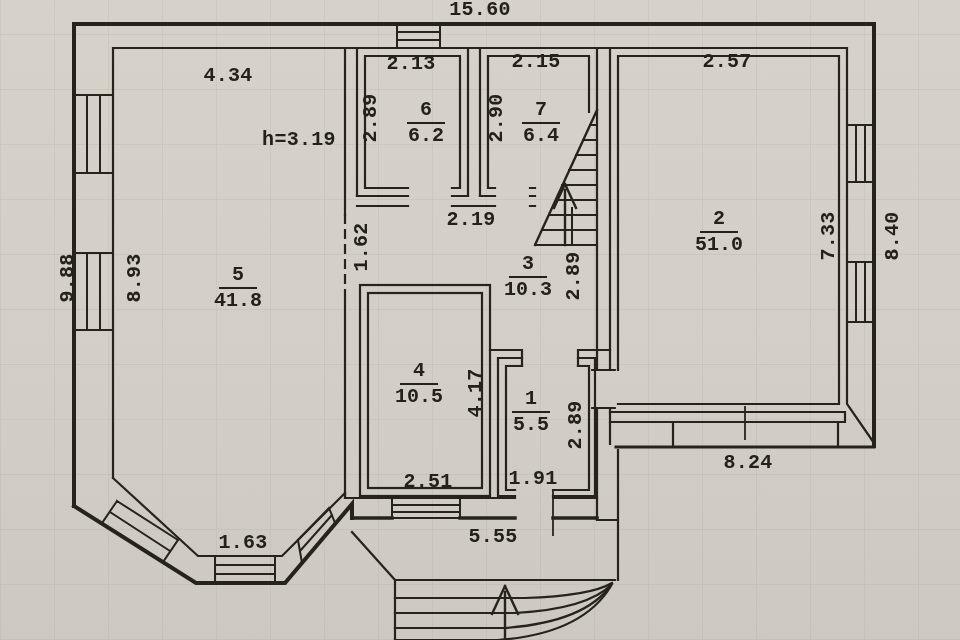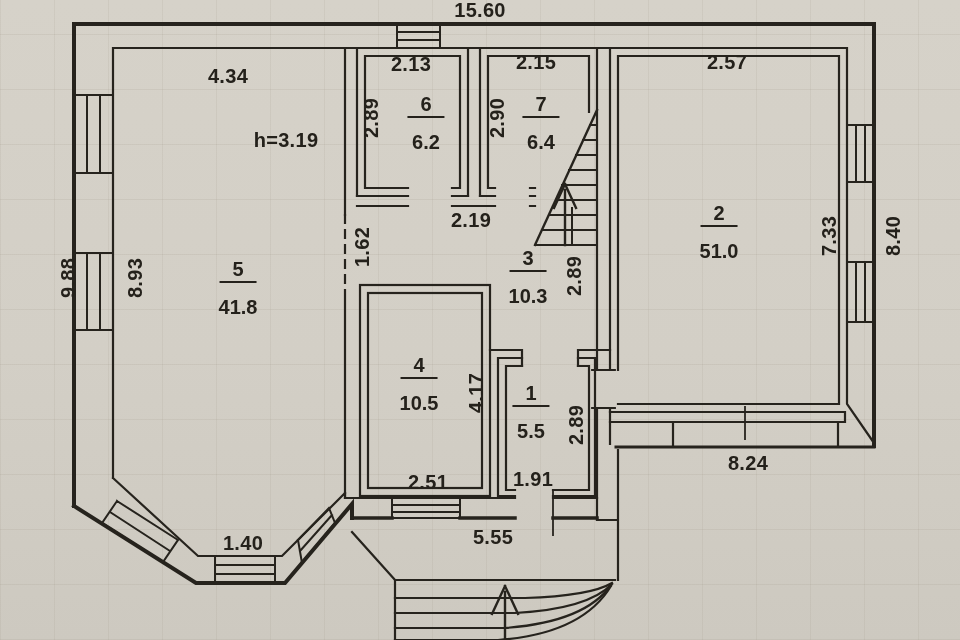--- a/index.html
+++ b/index.html
@@ -1,29 +1,29 @@
 <!DOCTYPE html>
 <html><head>
 <meta charset="utf-8">
 <style>
   html,body{margin:0;padding:0;background:#b9b4aa;}
   #stage{position:relative;width:960px;height:640px;overflow:hidden;
     background:
       repeating-linear-gradient(0deg, rgba(150,140,124,.14) 0 1px, transparent 1px 55px),
       repeating-linear-gradient(90deg, rgba(150,140,124,.12) 0 1px, transparent 1px 54px),
       linear-gradient(180deg,#d6d2c9 0%,#d3cfc6 55%,#cdc9c0 100%);
-    font-family:Liberation Sans, sans-serif;color:#24211b;}
+    font-family:Liberation Mono, monospace;color:#24211b;}
   #plan-svg{position:absolute;left:0;top:0;}
   .dim{position:absolute;transform:translate(-50%,-50%);white-space:nowrap;
     font-size:20px;font-weight:700;letter-spacing:.3px;line-height:1;}
   .dim.rot{transform:translate(-50%,-50%) rotate(-90deg);}
   .room-label{position:absolute;transform:translate(-50%,-50%);text-align:center;
     font-weight:700;font-size:20px;line-height:1;}
   .room-label .num{display:inline-block;padding:0 13px 2px;border-bottom:2.5px solid #24211b;}
-  .room-label .area{display:block;padding-top:14px;}
+  .room-label .area{display:block;padding-top:2px;}
 </style>
 </head>
 <body>
 
 <div id="stage">
 
   <svg id="plan-svg" width="960" height="640" viewBox="0 0 960 640">
     <g stroke="#26231d" fill="none" stroke-linecap="square">
 
       <g>
@@ -110,40 +110,40 @@
         <path d="M395,613 H515 Q588,609 612,584"></path>
         <path d="M395,628 H505 Q585,622 611,585"></path>
         <path d="M395,640 H498 Q582,634 611,586"></path>
         <path stroke-width="2.4" d="M505,640 V592 M505,586 L492,614 M505,586 L518,614"></path>
       </g>
     </g>
   </svg>
 
   <div class="dim" style="left:480px;top:10px">15.60</div>
   <div class="dim" style="left:228px;top:76px">4.34</div>
-  <div class="dim" style="left:286px;top:140px">h=3.19</div>
+  <div class="dim" style="left:299px;top:140px">h=3.19</div>
   <div class="dim" style="left:411px;top:64px">2.13</div>
   <div class="dim rot" style="left:371px;top:118px">2.89</div>
   <div class="dim" style="left:536px;top:62px">2.15</div>
   <div class="dim rot" style="left:497px;top:118px">2.90</div>
   <div class="dim" style="left:727px;top:62px">2.57</div>
   <div class="dim rot" style="left:68px;top:278px">9.88</div>
   <div class="dim rot" style="left:135px;top:278px">8.93</div>
   <div class="dim rot" style="left:362px;top:247px">1.62</div>
   <div class="dim" style="left:471px;top:220px">2.19</div>
   <div class="dim rot" style="left:574px;top:276px">2.89</div>
   <div class="dim rot" style="left:829px;top:236px">7.33</div>
   <div class="dim rot" style="left:893px;top:236px">8.40</div>
   <div class="dim rot" style="left:476px;top:393px">4.17</div>
   <div class="dim rot" style="left:576px;top:425px">2.89</div>
   <div class="dim" style="left:428px;top:482px">2.51</div>
   <div class="dim" style="left:533px;top:479px">1.91</div>
   <div class="dim" style="left:748px;top:463px">8.24</div>
   <div class="dim" style="left:493px;top:537px">5.55</div>
-  <div class="dim" style="left:243px;top:543px">1.40</div>
+  <div class="dim" style="left:243px;top:543px">1.63</div>
 
   <div class="room-label" style="left:238px;top:288px">
     <span class="num">5</span>
     <span class="area">41.8</span>
   </div>
   <div class="room-label" style="left:426px;top:123px">
     <span class="num">6</span>
     <span class="area">6.2</span>
   </div>
   <div class="room-label" style="left:541px;top:123px">

